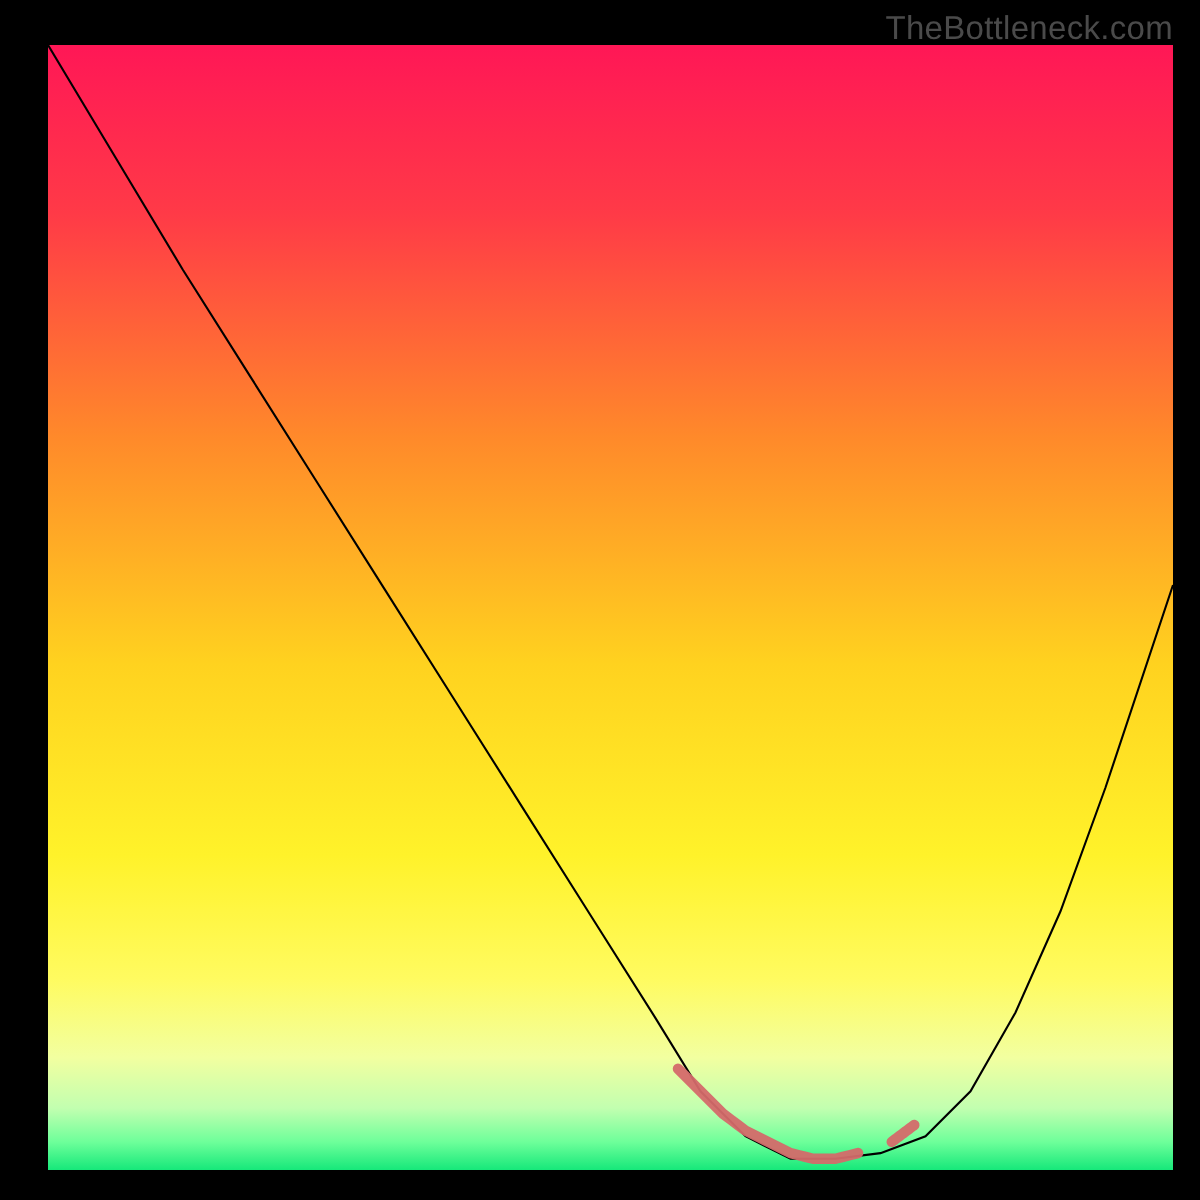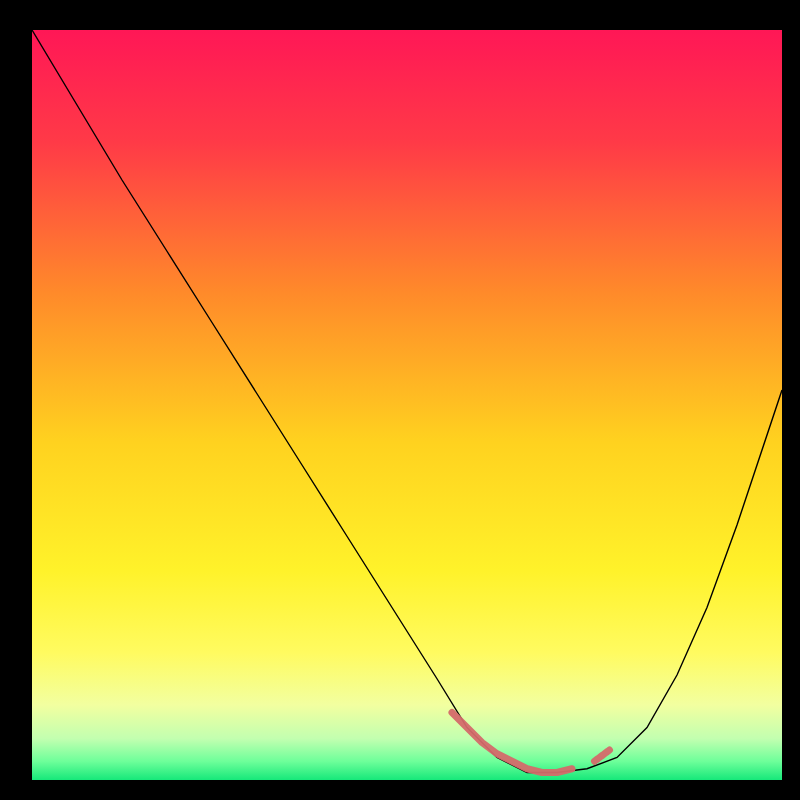--- a/index.html
+++ b/index.html
@@ -34,20 +34,21 @@
     font-weight: 500;
     letter-spacing: 0.2px;
   }
   svg { display: block; }
 </style>
 </head>
 <body>
 
 <div class="frame">
 
+  <div class="watermark">TheBottleneck.com</div>
 
   <div class="plot-area">
     <svg id="chart-svg" width="750" height="750" viewBox="0 0 750 750">
       <defs>
         <linearGradient id="bg-grad" x1="0" y1="0" x2="0" y2="1">
             <stop offset="0%" stop-color="#ff1756"></stop>
             <stop offset="15%" stop-color="#ff3a47"></stop>
             <stop offset="35%" stop-color="#ff8a2a"></stop>
             <stop offset="55.00000000000001%" stop-color="#ffd21f"></stop>
             <stop offset="72%" stop-color="#fff22a"></stop>

